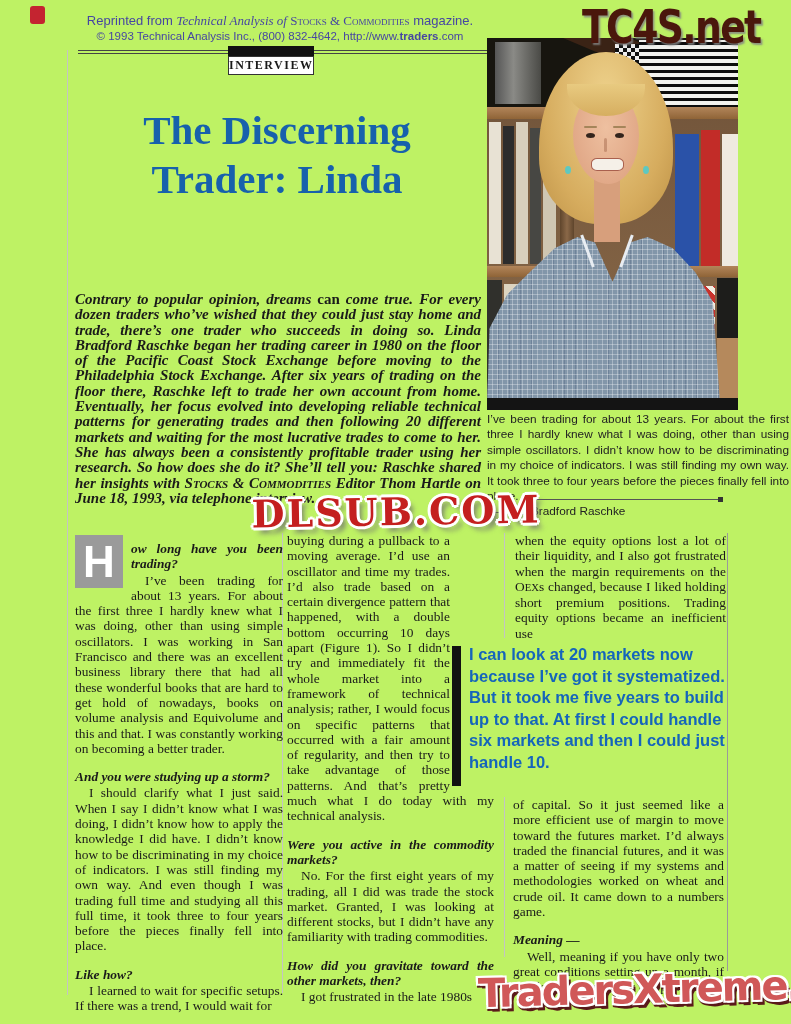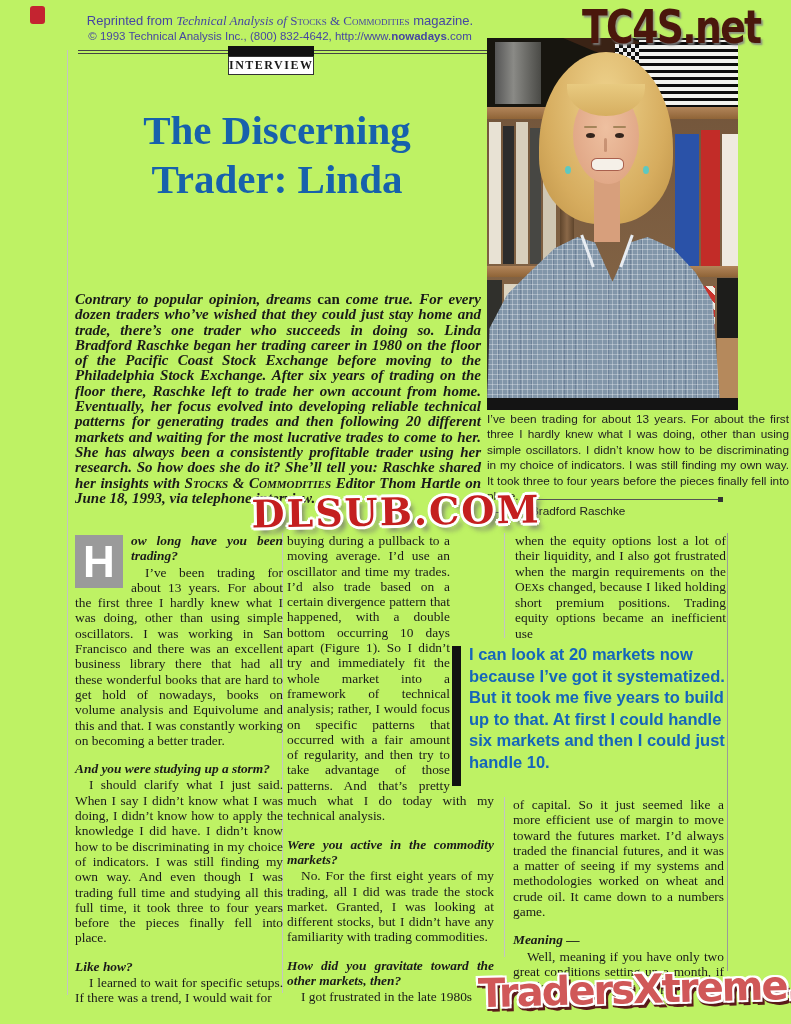--- a/index.html
+++ b/index.html
@@ -103,21 +103,21 @@
   .mid-rule{left:536px;top:499px;width:184px;height:1px;background:#555;}
   .tick{width:5px;height:5px;background:#333;}
 
   
   .col{font-size:13.4px;line-height:15.3px;text-align:justify;}
   .col1{left:75px;top:533px;width:208px;}
   .col2{left:287px;top:533px;width:207px;}
   .col3a{left:515px;top:533px;width:211px;}
   .col3b{left:513px;top:797px;width:211px;}
   .q{font-weight:bold;font-style:italic;margin:13px 0 1px 0;}
-  .q.first{margin-top:0;}
+  .q.first{margin-top:8px;}
   .a{text-indent:14px;margin:0;}
   .a.noind{text-indent:0;}
   .dropcap{float:left;width:48px;height:53px;background:#9a9a9a;margin:2px 8px 2px 0;
            text-align:center;font-family:"Liberation Sans",sans-serif;font-weight:bold;
            font-size:44px;line-height:53px;color:#fff;}
   .pq-spacer{float:right;width:44px;height:143px;margin-top:112px;}
   .em{margin-top:10px;}
   .sc-small{font-size:.8em;}
 
   
@@ -128,21 +128,21 @@
 </style>
 </head>
 <body>
 
 <div class="page">
 
   <div class="abs corner-mark"></div>
 
   <div class="abs hdr">
     <div class="hdr-l1"><span>Reprinted from </span><span class="it-serif">Technical Analysis of </span><span class="sc-serif">Stocks &amp; Commodities</span><span> magazine.</span></div>
-    <div class="hdr-l2"><span>© 1993 Technical Analysis Inc., (800) 832-4642, http://www.</span><span class="b">nowadays</span><span>.com</span></div>
+    <div class="hdr-l2"><span>© 1993 Technical Analysis Inc., (800) 832-4642, http://www.</span><span class="b">traders</span><span>.com</span></div>
   </div>
 
   <div class="abs rule-a"></div>
   <div class="abs rule-b"></div>
   <div class="abs int-bar"></div>
   <div class="abs int-box">INTERVIEW</div>
 
   <div class="abs vrule" style="left:67px;top:50px;height:945px;"></div>
   <div class="abs vrule" style="left:282px;top:533px;height:460px;"></div>
   <div class="abs vrule" style="left:504px;top:533px;height:105px;"></div>

